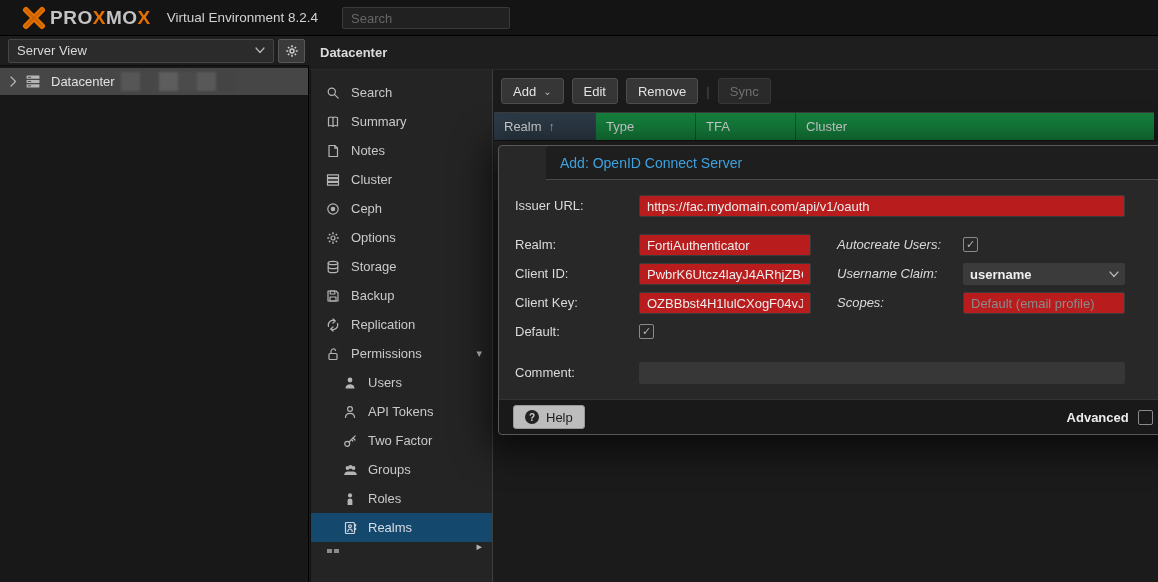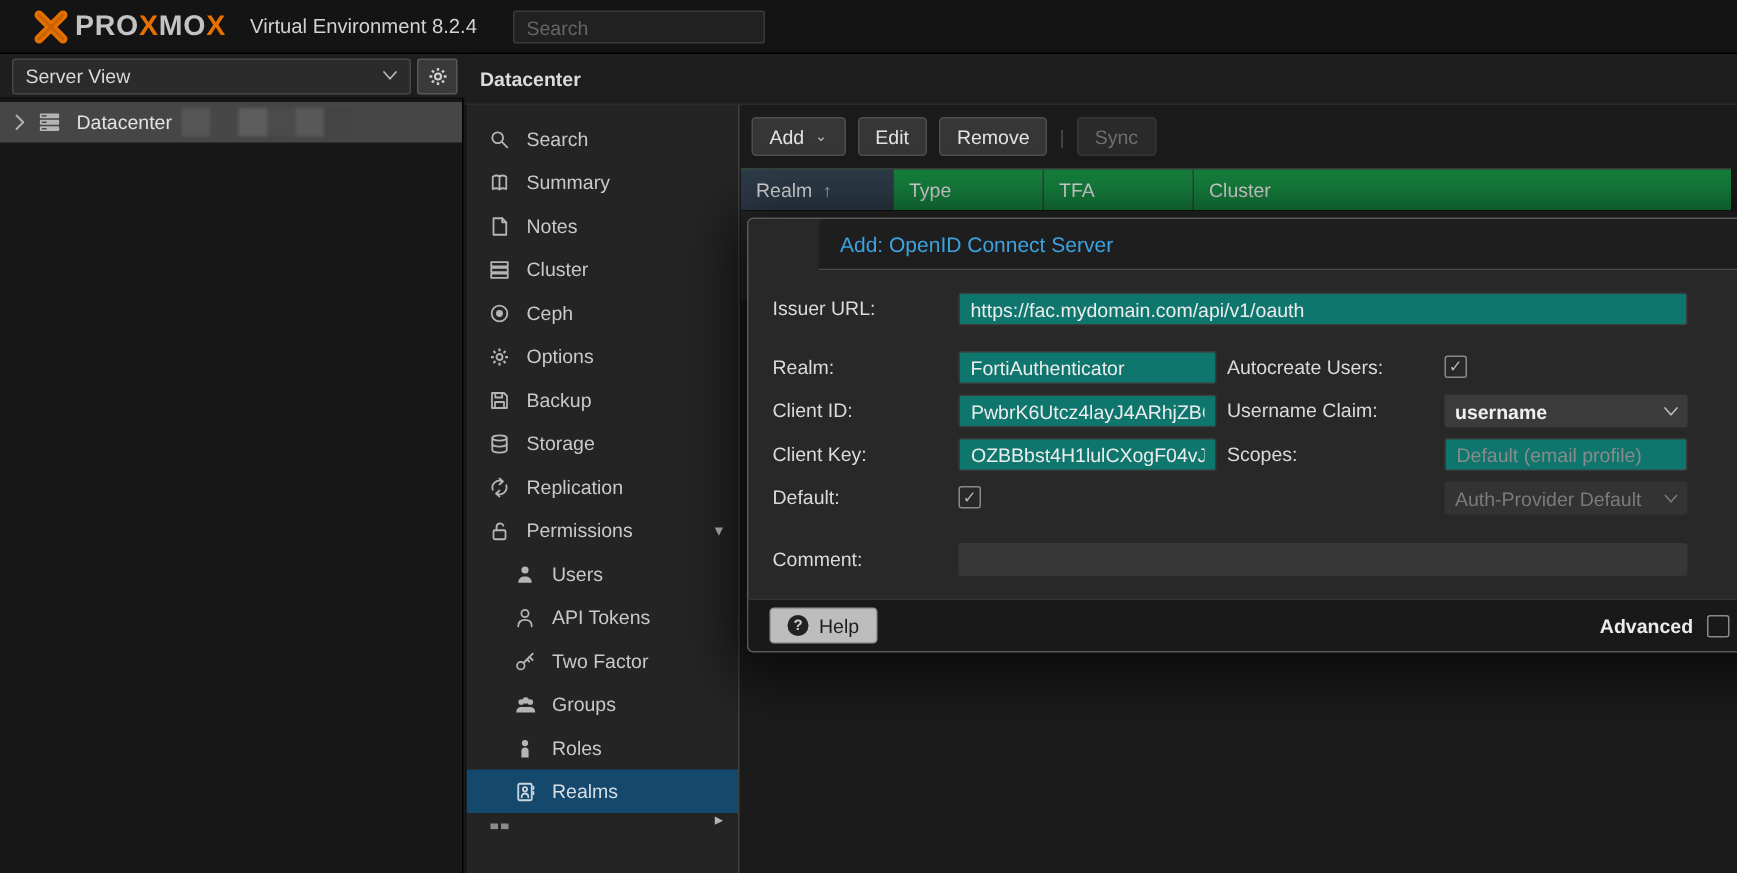--- a/index.html
+++ b/index.html
@@ -70,22 +70,22 @@
   .th .sort-ic{color:#a9b9c6;font-size:12px;}
   .trow{position:absolute;left:494px;right:0;height:29px;border-bottom:1px solid #2c2c2c;}
   .trow.r1{top:141px;background:#272727;}
   .trow.r2{top:170px;background:#232323;}
 
   
   .dialog{position:absolute;left:498px;top:145px;width:750px;height:290px;background:#282828;border:1px solid #595959;border-radius:4px;box-shadow:0 6px 35px 10px rgba(0,0,0,.6);z-index:10;padding-left:47px;}
   .dlg-title{height:34px;display:flex;align-items:center;padding:0 14px;background:#1e1e1e;border-bottom:1px solid #4a4a4a;border-radius:4px 4px 0 0;color:#3da2e0;font-size:14px;}
   .dlg-close{margin-left:auto;cursor:pointer;}
   .flabel{position:absolute;left:16px;height:22px;line-height:22px;color:#dadada;}
-  .flabel.rcol{left:319px;}
-  .fld{position:absolute;height:22px;background:#0f766e;border:1px solid #3b3b3b;border-radius:2px;color:#ececec;font-size:13px;font-family:inherit;padding:0 7px;white-space:nowrap;overflow:hidden;}
+  .flabel.rcol{left:338px;font-style:italic;}
+  .fld{position:absolute;height:22px;background:#b91c1c;border:1px solid #3b3b3b;border-radius:2px;color:#ececec;font-size:13px;font-family:inherit;padding:0 7px;white-space:nowrap;overflow:hidden;}
   .fld::placeholder{color:#8a8a8a;}
   .sel-fld{position:absolute;height:22px;background:#3b3b3b;border-radius:2px;display:flex;align-items:center;padding:0 20px 0 7px;overflow:hidden;}
   .sel-fld .chev{position:absolute;right:6px;top:8px;}
   .sel-fld.disabled{background:#333;}
   .sel-fld.disabled span{color:#7b7b7b;}
   .val-bold{font-weight:bold;color:#f0f0f0;}
   .cb{position:absolute;width:15px;height:15px;border:1px solid #8a8a8a;border-radius:2px;display:grid;place-items:center;color:#b5b5b5;font-size:11px;background:transparent;}
   .cb.checked::after{content:"\2713";}
   .dlg-footer{position:absolute;left:0;right:0;bottom:0;height:35px;background:#191919;border-top:1px solid #333;border-radius:0 0 4px 4px;display:flex;align-items:center;padding:0 12px 0 14px;}
   .help-btn{display:flex;align-items:center;gap:7px;height:24px;padding:0 11px;background:#bdbdbd;border:1px solid #989898;border-radius:3px;color:#1c1c1c;font-size:13px;}
@@ -214,37 +214,37 @@
           <circle cx="7" cy="7" r="2" fill="none" stroke="#b5b5b5" stroke-width="1.2"></circle>
           <path d="M7 1.3V3.2 M7 10.8V12.7 M1.3 7H3.2 M10.8 7H12.7 M3 3 L4.3 4.3 M9.7 9.7 L11 11 M11 3 L9.7 4.3 M4.3 9.7 L3 11" stroke="#b5b5b5" stroke-width="1.5"></path>
         </svg>
       </span>
     <span>Options</span>
   </div>
 
   <div class="mi">
     <span class="ic">
         <svg width="14" height="14" viewBox="0 0 14 14" class="icon-stroke">
+          <ellipse cx="7" cy="3" rx="4.8" ry="1.7"></ellipse>
+          <path d="M2.2 3 V11 A4.8 1.7 0 0 0 11.8 11 V3"></path>
+          <path d="M2.2 7 A4.8 1.7 0 0 0 11.8 7"></path>
+        </svg>
+      </span>
+    <span>Storage</span>
+  </div>
+
+  <div class="mi">
+    <span class="ic">
+        <svg width="14" height="14" viewBox="0 0 14 14" class="icon-stroke">
           <path d="M2 2 H10 L12 4 V12 H2 Z"></path>
           <rect x="4.2" y="2" width="4.6" height="3"></rect>
           <rect x="4" y="8" width="6" height="4"></rect>
         </svg>
       </span>
     <span>Backup</span>
-  </div>
-
-  <div class="mi">
-    <span class="ic">
-        <svg width="14" height="14" viewBox="0 0 14 14" class="icon-stroke">
-          <ellipse cx="7" cy="3" rx="4.8" ry="1.7"></ellipse>
-          <path d="M2.2 3 V11 A4.8 1.7 0 0 0 11.8 11 V3"></path>
-          <path d="M2.2 7 A4.8 1.7 0 0 0 11.8 7"></path>
-        </svg>
-      </span>
-    <span>Storage</span>
   </div>
 
   <div class="mi">
     <span class="ic">
         <svg width="14" height="14" viewBox="0 0 14 14" class="icon-stroke">
           <path d="M2.5 8.5 A4.6 4.6 0 0 1 8.5 2.8"></path>
           <polyline points="7,1 9.3,3 7,5"></polyline>
           <path d="M11.5 5.5 A4.6 4.6 0 0 1 5.5 11.2"></path>
           <polyline points="7,9 4.7,11 7,13"></polyline>
         </svg>
@@ -407,26 +407,20 @@
   </div>
 
   <div class="flabel" style="top:146px;">Client Key:</div>
   <input class="fld" style="left: 140px; top: 146px; width: 172px;" value="OZBBbst4H1lulCXogF04vJI">
   <div class="flabel rcol" style="top:146px;">Scopes:</div>
   <input class="fld" style="left: 464px; top: 146px; width: 162px;" placeholder="Default (email profile)">
 
   <div class="flabel" style="top:175px;">Default:</div>
   <div class="cb checked" style="left:140px;top:178px;"></div>
   <div class="flabel rcol" style="top:175px;margin-top:38px;">Prompt:</div>
-  <div class="sel-fld disabled" style="left:464px;top:175px;width:162px;">
-    <span>Auth-Provider Default</span>
-    <svg class="chev" width="10" height="7" viewBox="0 0 10 7">
-        <polyline points="1,1 5,5.5 9,1" stroke="#777" fill="none" stroke-width="1.2"></polyline>
-      </svg>
-  </div>
 
   <div class="flabel" style="top:216px;">Comment:</div>
   <input class="fld" style="left: 140px; top: 216px; width: 486px; background: rgb(55, 55, 55); border-color: rgb(55, 55, 55);" value="">
 
   <div class="dlg-footer">
     <div class="help-btn">
       <span class="q-ic">?</span>
       <span>Help</span>
     </div>
     <div class="footer-right">

